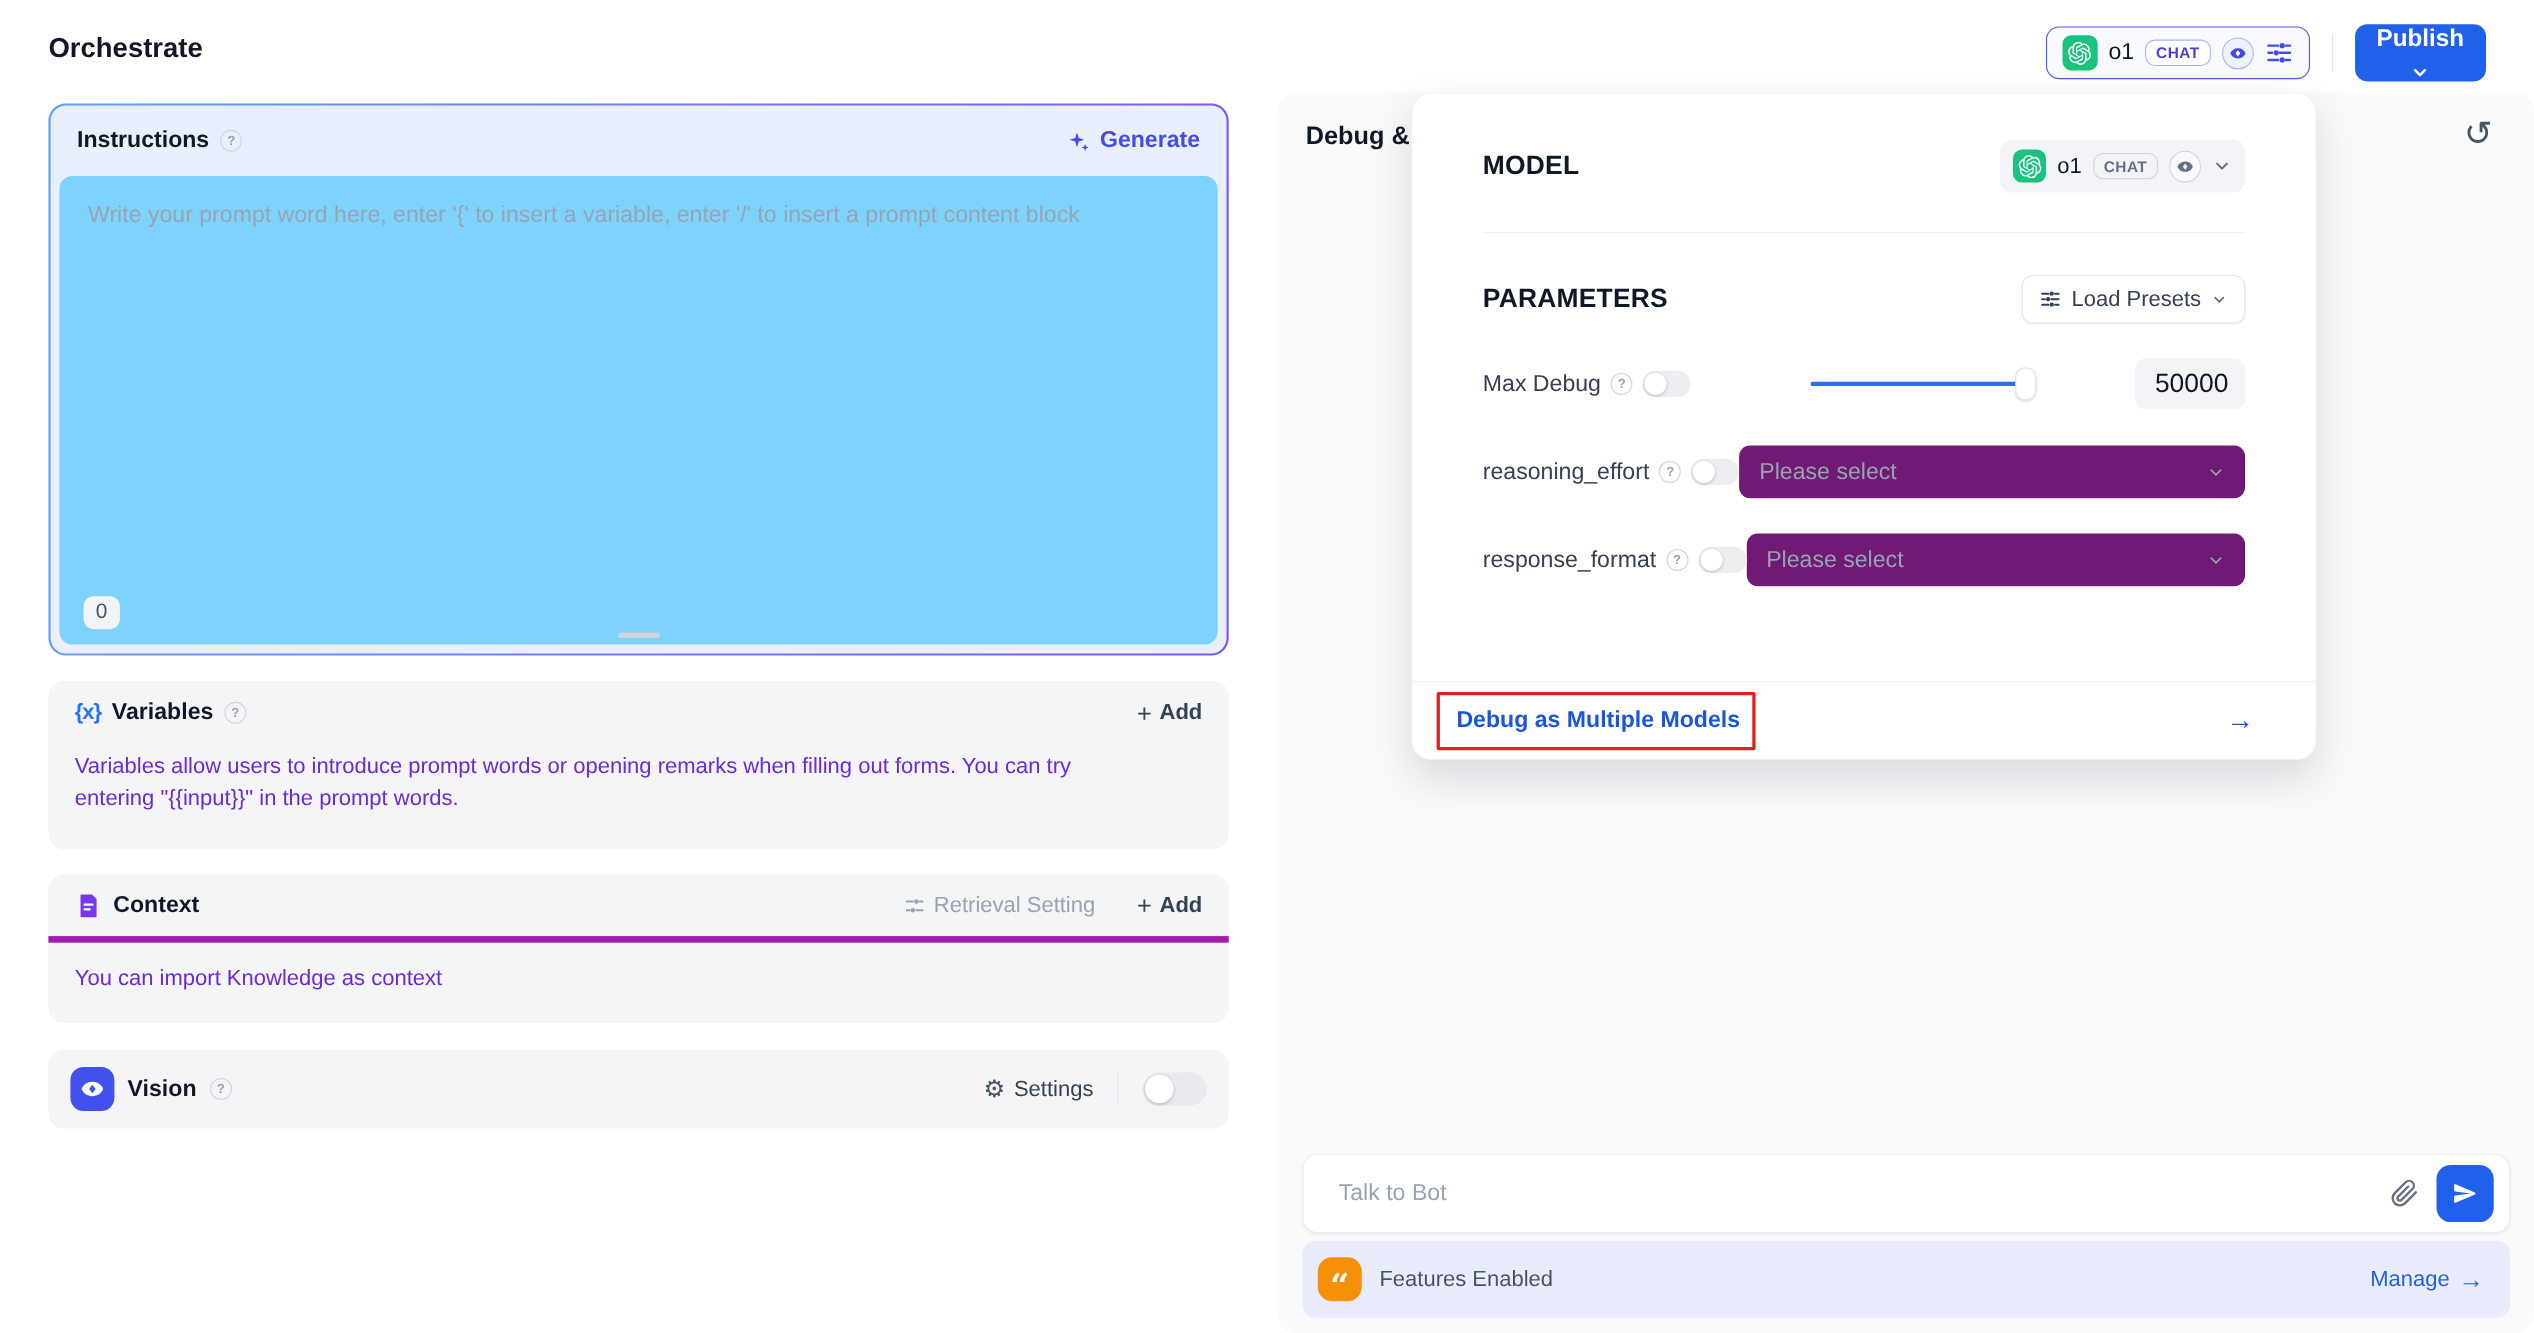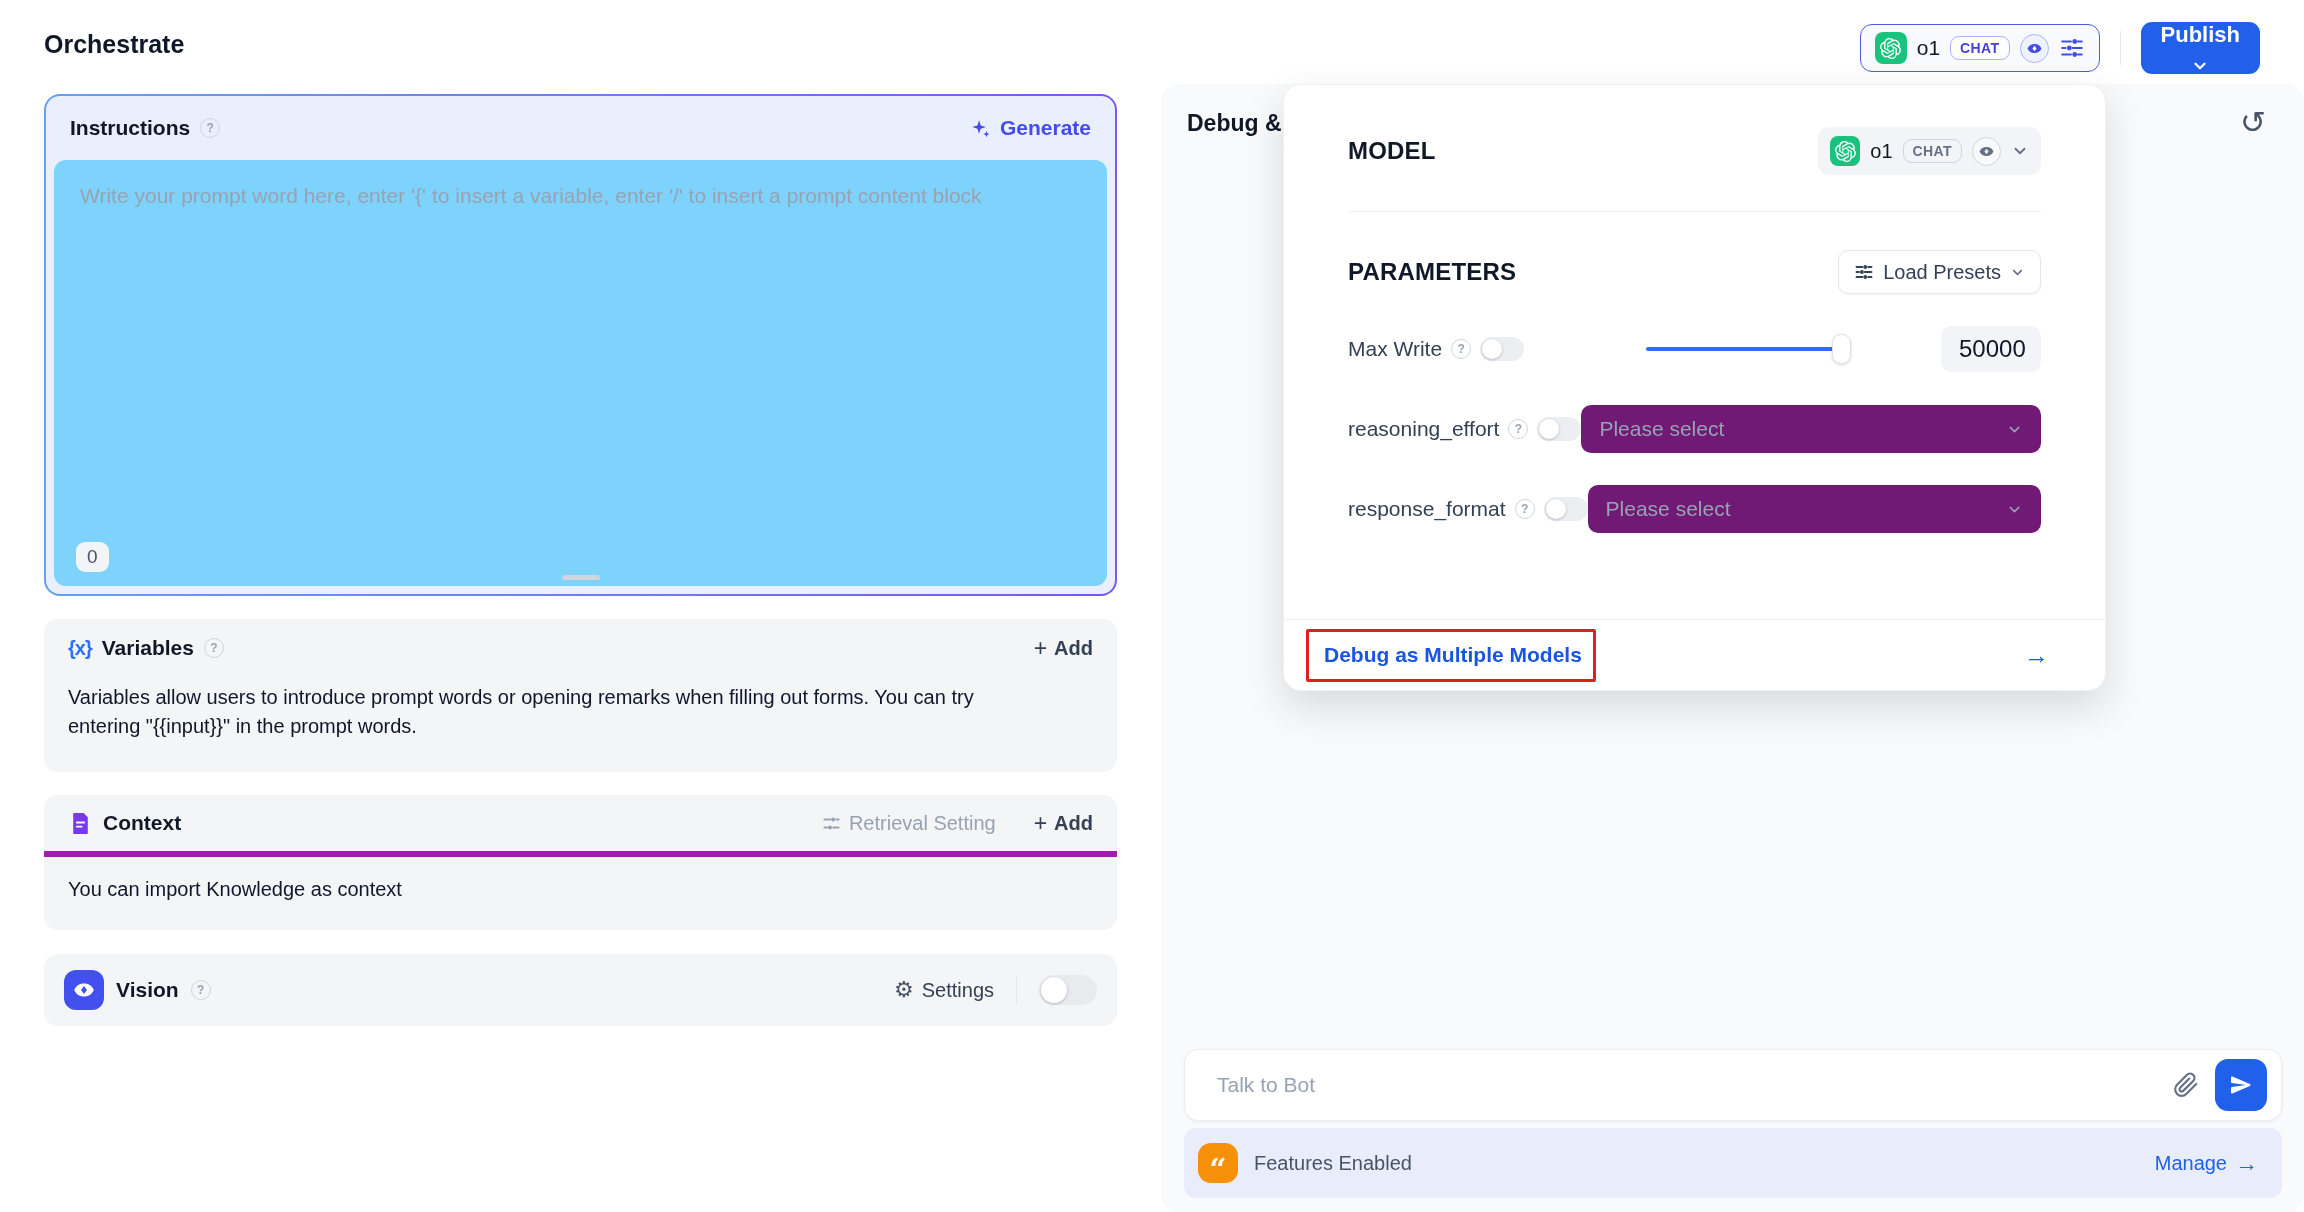--- a/index.html
+++ b/index.html
@@ -49,21 +49,21 @@
   .char-count { position:absolute; left:22px; bottom:14px; background:#f2f4f7; border-radius:9px; padding:4px 11px;
     font-size:19px; color:#475467; }
   .drag-handle { position:absolute; left:50%; bottom:6px; transform:translateX(-50%); width:38px; height:5px;
     border-radius:3px; background:#d0d5dd; cursor:row-resize; }
 
   
   .gsec { position:absolute; left:44px; width:1073px; background:#f4f5f7; border-radius:14px; }
   .gsec-head { height:58px; display:flex; align-items:center; gap:10px; padding:0 24px; }
   .add-btn { display:flex; align-items:center; gap:7px; font-size:20px; font-weight:600; color:#344054; cursor:pointer; }
   .plus { font-size:23px; font-weight:500; line-height:1; }
-  .desc { padding:6px 24px 0; font-size:20px; color:#0f172a; line-height:1.45; max-width:1030px; }
+  .desc { padding:6px 24px 0; font-size:20px; color:#6d28d9; line-height:1.45; max-width:1030px; }
   .vars { top:619px; height:153px; }
   .brace-icon { font-size:20px; font-weight:700; color:#2970ff; letter-spacing:-1px; }
   .ctx { top:795px; height:135px; }
   .ctx .gsec-head { height:62px; border-bottom:6px solid #a21caf; }
   .doc-icon svg { width:25px; height:25px; display:block; }
   .retr { display:flex; align-items:center; gap:8px; color:#98a2b3; font-size:20px; margin-right:28px; cursor:pointer; }
   .retr svg { width:19px; height:19px; }
   .vis { top:954px; height:72px; display:flex; align-items:center; gap:12px; padding:0 20px 0 20px; }
   .vision-icon { width:40px; height:40px; border-radius:12px; background:#4250ee; display:flex; align-items:center; justify-content:center; }
   .vision-icon svg { width:24px; height:24px; }
@@ -342,21 +342,21 @@
           <span class="chev">
               <svg viewBox="0 0 24 24" fill="none" stroke="currentColor" stroke-width="2.6" stroke-linecap="round" stroke-linejoin="round">
                 <polyline points="6 9 12 15 18 9"></polyline>
               </svg>
             </span>
         </button>
       </div>
 
       <div class="prow first">
         <span class="plabel">
-          <span class="name">Max Write</span>
+          <span class="name">Max Debug</span>
           <span class="help">?</span>
           <span class="toggle sm">
               <span class="knob"></span>
             </span>
         </span>
         <span class="slider-wrap">
           <span class="slider-track"></span>
           <span class="slider-thumb"></span>
         </span>
         <span class="val-box">50000</span>

